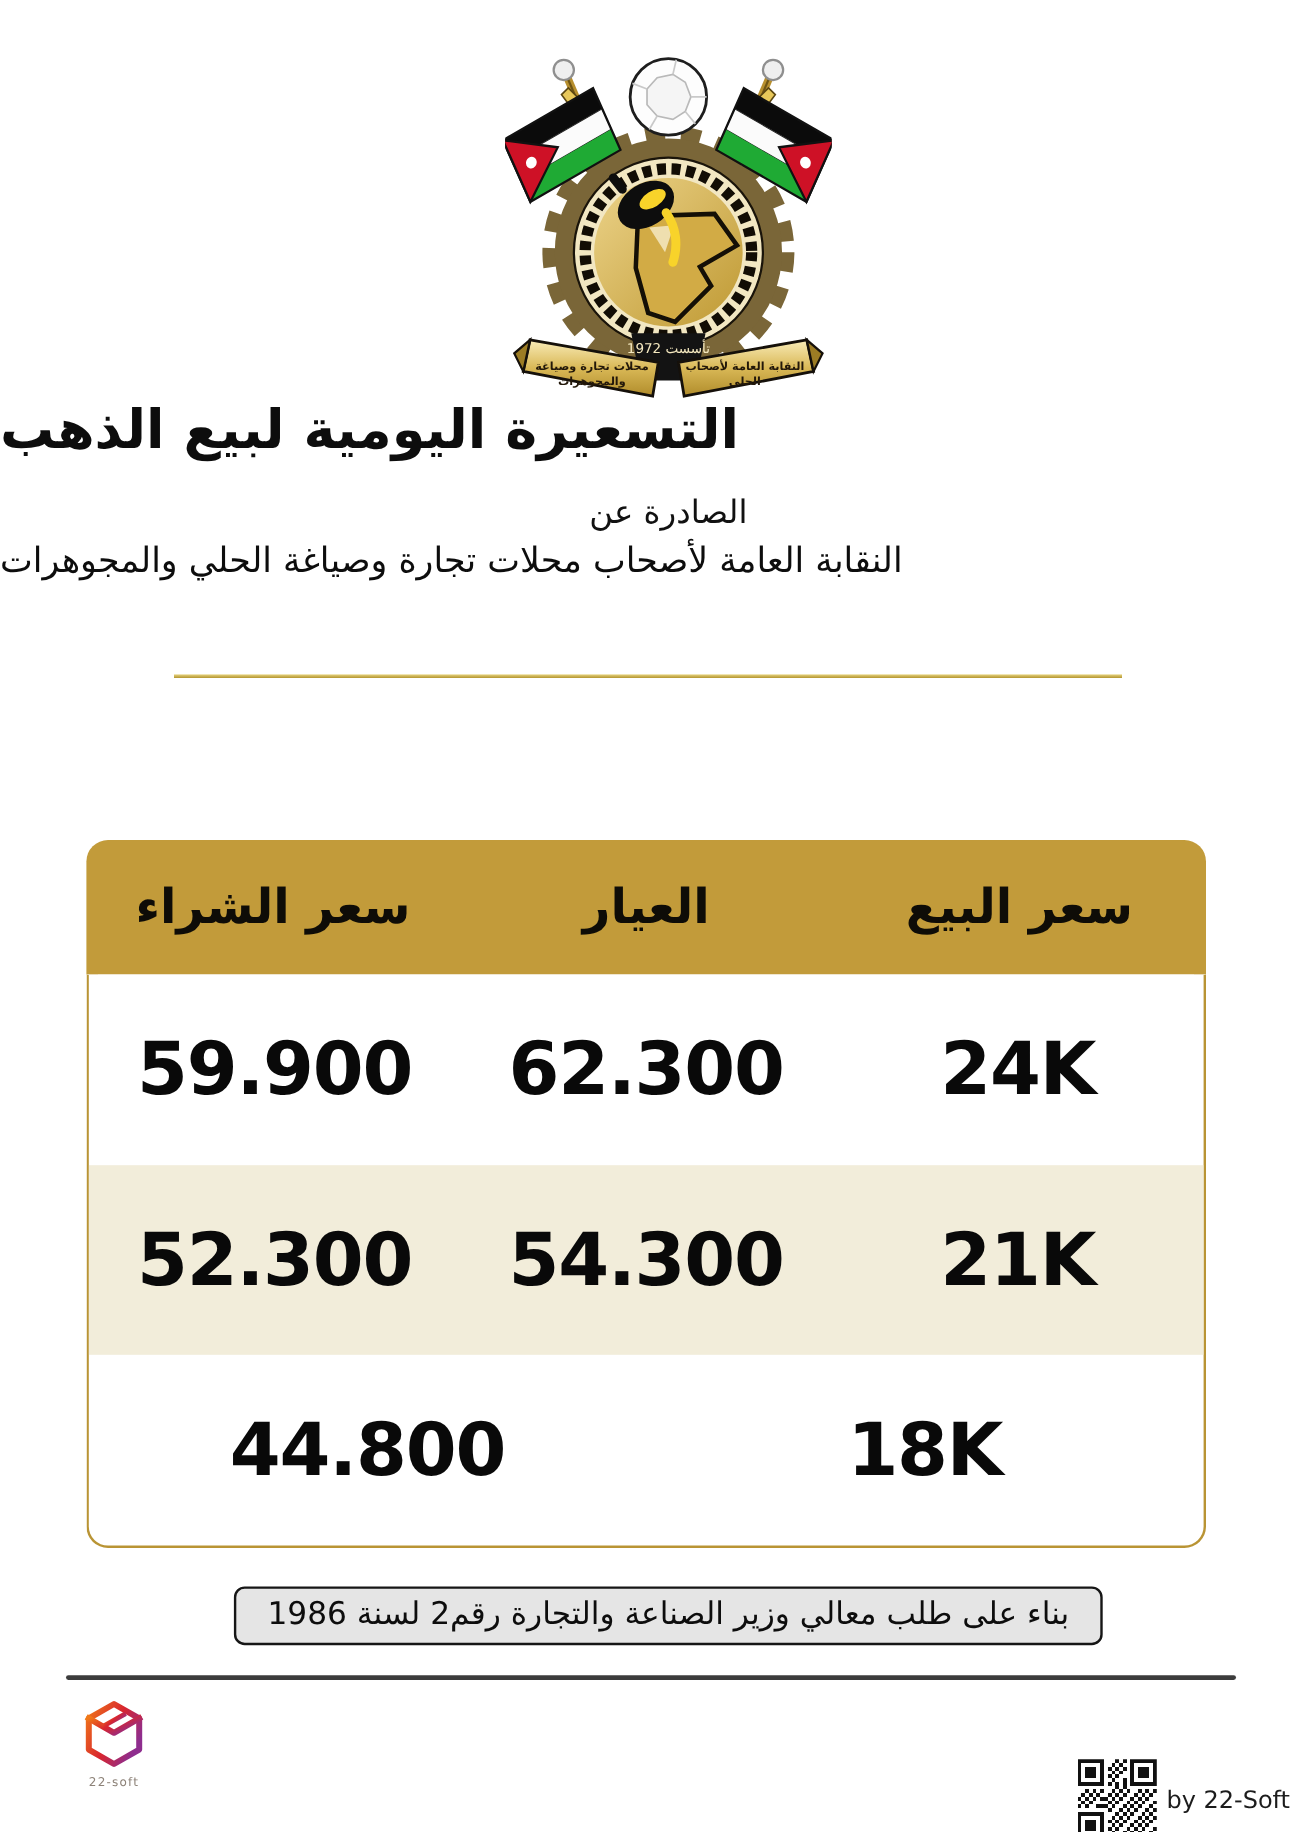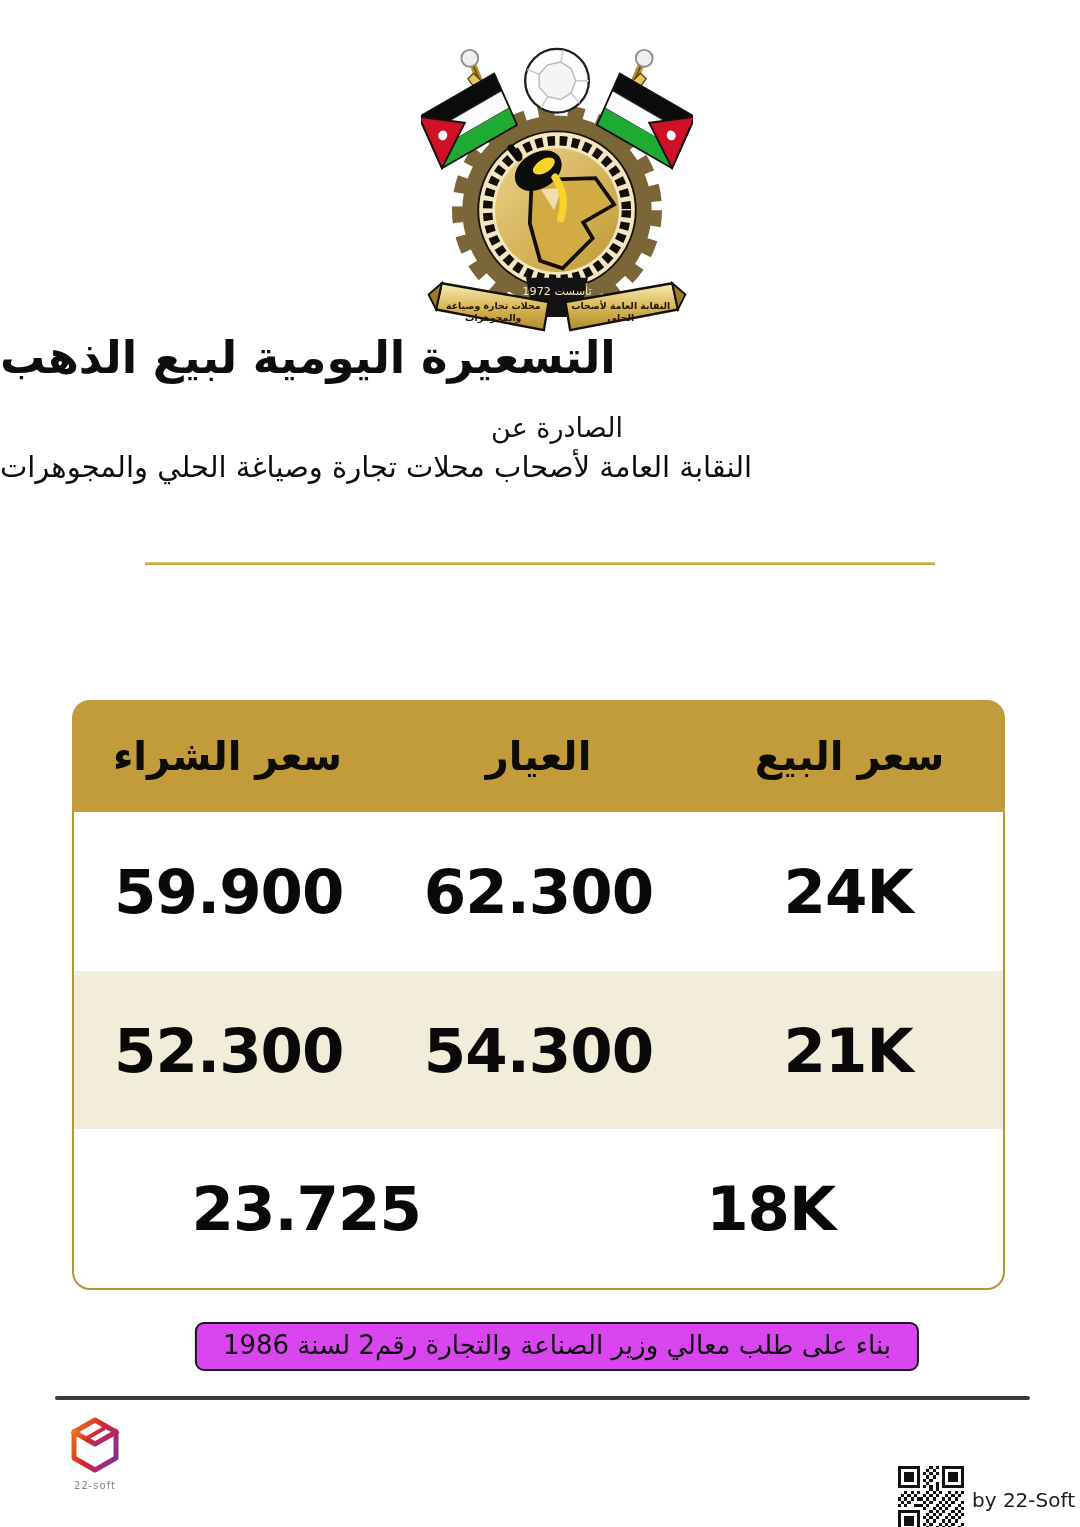--- a/index.html
+++ b/index.html
@@ -62,21 +62,21 @@
   .td{
     flex:1;text-align:center;
     font-size:61px;font-weight:800;color:#090909;
     letter-spacing:-1px;
   }
   
   .note-box{
     position:absolute;top:1322px;left:50%;transform:translateX(-50%);
     border:2px solid #161616;border-radius:9px;
     padding:6px 26px 9px 26px;
-    font-size:26px;color:#0d0d0d;white-space:nowrap;background:#d946ef;
+    font-size:26px;color:#0d0d0d;white-space:nowrap;background:#e5e5e5;
   }
   .footer-divider{
     position:absolute;top:1396px;left:55px;width:975px;height:4px;
     background:#3c3c3c;border-radius:2px;
   }
   .company-logo{position:absolute;left:58px;top:1414px;width:74px;text-align:center;direction:ltr;}
   .company-logo .caption{font-size:10px;color:#8d8278;letter-spacing:1px;margin-top:-2px;font-family:"DejaVu Sans",sans-serif;}
   .qr-block{position:absolute;left:898px;top:1466px;direction:ltr;display:flex;align-items:flex-start;}
   .credit{font-size:20px;color:#1c1c1c;margin-left:8px;margin-top:22px;white-space:nowrap;font-family:"DejaVu Sans",sans-serif;}
 </style>
@@ -203,21 +203,21 @@
         <div class="td">62.300</div>
         <div class="td">59.900</div>
       </div>
       <div class="tr alt">
         <div class="td">21K</div>
         <div class="td">54.300</div>
         <div class="td">52.300</div>
       </div>
       <div class="tr">
         <div class="td">18K</div>
-        <div class="td">23.725</div>
+        <div class="td">44.800</div>
       </div>
     </div>
   </div>
 
   <div class="note-box">بناء على طلب معالي وزير الصناعة والتجارة رقم2 لسنة 1986</div>
   <div class="footer-divider"></div>
 
   <div class="company-logo">
     <svg width="64" height="64" viewBox="0 0 64 64">
       <defs>

